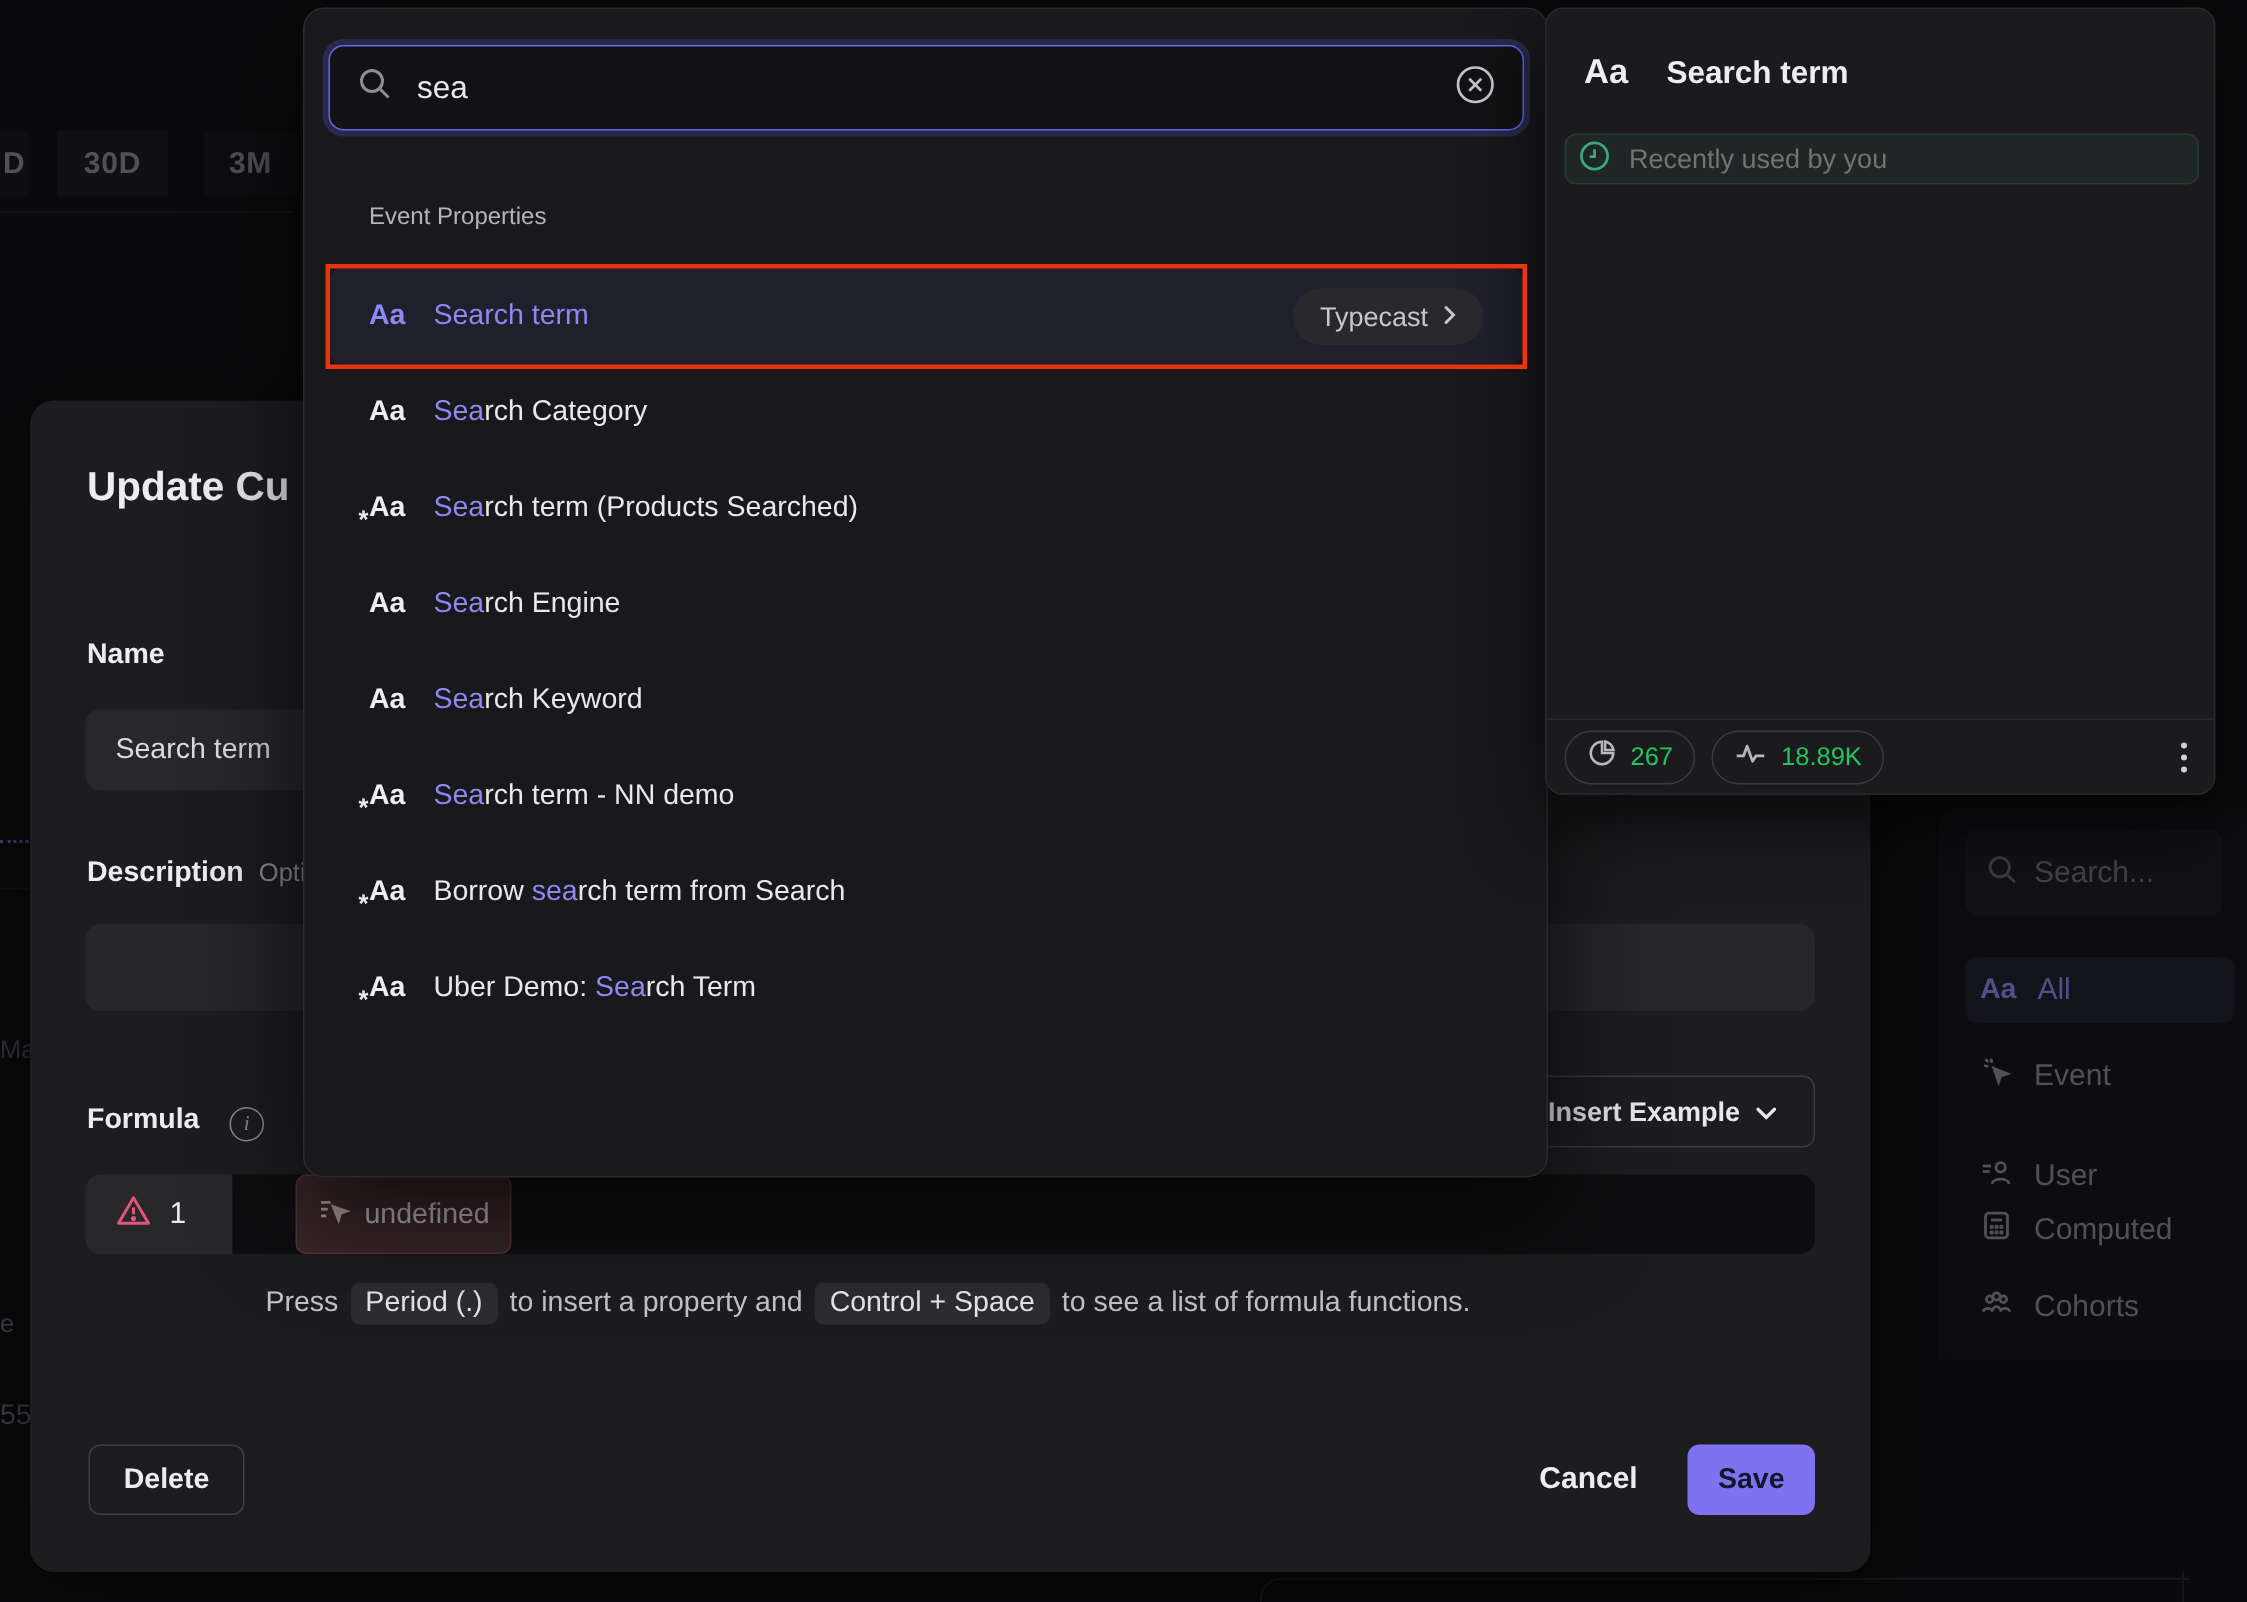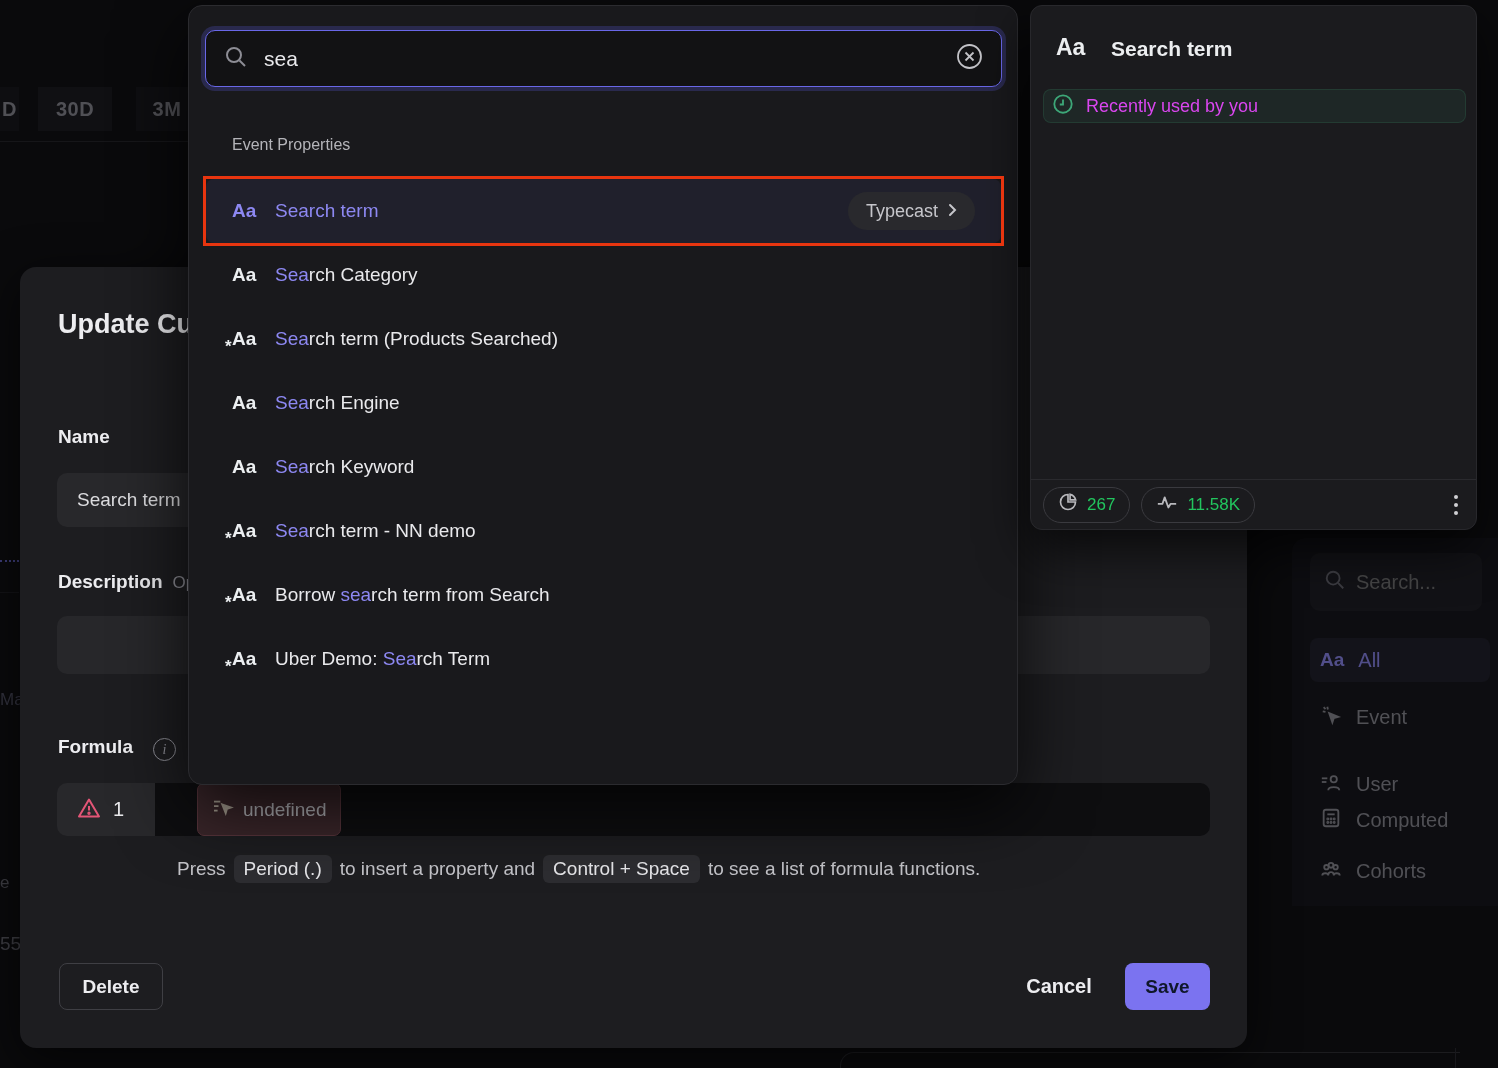--- a/index.html
+++ b/index.html
@@ -70,21 +70,21 @@
   .delete-btn { position:absolute; left:39px; top:696px; width:104px; height:47px;
           background:transparent; border:1px solid #3f3f44; border-radius:8px;
           color:#ededf0; font-size:19px; font-weight:bold; }
   .cancel-btn { position:absolute; left:991px; top:696px; width:96px; height:47px;
           background:transparent; border:none; color:#ededf0; font-size:20px; font-weight:bold; }
   .save-btn { position:absolute; left:1105px; top:696px; width:85px; height:47px;
           background:#7b73f0; border:none; border-radius:8px; color:#0f172a;
           font-size:19px; font-weight:bold; }
 
   
-  .overlay { position:absolute; left:188px; top:5px; width:830px; height:780px;
+  .overlay { position:absolute; left:202px; top:5px; width:830px; height:780px;
              background:#19191c; border:1px solid #2b2b2f; border-radius:14px;
              box-shadow:0 24px 70px rgba(0,0,0,.75); }
   .ov-search { position:absolute; left:16px; top:24px; width:797px; height:57px;
                background:#121214; border:1.5px solid #6967e8; border-radius:10px;
                box-shadow:0 0 0 4px rgba(92,90,222,.25); display:flex; align-items:center;
                padding:0 18px; gap:16px; }
   .ov-search input { flex:1; background:transparent; border:none; outline:none;
                color:#e9e9ec; font-size:21px; font-family:"Liberation Sans",sans-serif; }
   .section-label { position:absolute; left:43px; top:130px; font-size:16px; color:#b4b4b9; }
   .rlist { position:absolute; left:17px; top:173px; width:795px; }
@@ -103,21 +103,21 @@
 
   
   .panel { position:absolute; left:1030px; top:5px; width:447px; height:525px;
            background:#1b1b1e; border:1px solid #28282c; border-radius:12px;
            box-shadow:0 18px 50px rgba(0,0,0,.7); }
   .panel-aa { position:absolute; left:25px; top:28px; font-size:23px; font-weight:bold; color:#eceef0; }
   .panel-title { position:absolute; left:80px; top:31px; font-size:21px; font-weight:bold; color:#eceef0; }
   .recent-badge { position:absolute; left:12px; top:83px; width:423px; height:34px;
            background:rgba(61,167,120,.09); border:1px solid rgba(61,167,120,.16);
            border-radius:8px; display:flex; align-items:center; gap:12px; padding:0 8px;
-           color:#d946ef; font-size:18px; }
+           color:#737373; font-size:18px; }
   .panel-footer { position:absolute; left:0; top:473px; width:445px; height:50px;
            border-top:1px solid #2a2a2e; display:flex; align-items:center; padding:0 12px; gap:11px; }
   .stat-pill { height:36px; border:1px solid #3a3a3f; border-radius:18px; display:flex;
            align-items:center; gap:9px; padding:0 14px; color:#22c55e; font-size:17px;
            background:transparent; }
   .kebab { margin-left:auto; display:flex; flex-direction:column; gap:4px; padding:6px; }
   .kebab i { width:4px; height:4px; border-radius:50%; background:#d0d0d4; }
 </style>
 </head>
 <body>
@@ -216,20 +216,28 @@
     <div class="modal-title">Update Cu</div>
 
     <div class="field-label" style="left:38px; top:159px;">Name</div>
     <input class="name-input" type="text" value="Search term" style="">
 
     <div class="field-label" style="left:38px; top:304px;">
       <span>Description</span><span class="optional">Optional</span>
     </div>
     <textarea class="desc-box" style=""></textarea>
 
+    <button class="insert-btn">
+      <span>Insert Example</span>
+      <span>
+        <svg width="15" height="10" viewBox="0 0 15 10" fill="none" stroke="#e8e8eb" stroke-width="2.2" stroke-linecap="round">
+            <path d="M2 2.5 L7.5 8 L13 2.5"></path>
+          </svg>
+      </span>
+    </button>
 
     <div class="field-label" style="left:38px; top:469px;">Formula</div>
     <div class="info-circ">i</div>
 
     <div class="err-box">
       <span>
         <svg width="24" height="22" viewBox="0 0 24 22" fill="none" stroke="#e35576" stroke-width="2">
             <path d="M12 2.5 L22 19.5 L2 19.5 Z" stroke-linejoin="round"></path>
             <line x1="12" y1="9" x2="12" y2="13.5"></line>
             <circle cx="12" cy="16.3" r="0.7" fill="#e35576"></circle>
@@ -351,21 +359,21 @@
             </svg>
         </span>
         <span>267</span>
       </span>
       <span class="stat-pill">
         <span>
           <svg width="22" height="18" viewBox="0 0 24 18" fill="none" stroke="#b9b9bd" stroke-width="2" stroke-linejoin="round">
               <path d="M2 11 L7 11 L9.5 4 L13.5 15 L16 11 L22 11"></path>
             </svg>
         </span>
-        <span>11.58K</span>
+        <span>18.89K</span>
       </span>
       <span class="kebab">
           <i></i>
           <i></i>
           <i></i>
         </span>
     </div>
   </div>
 
 </div>

